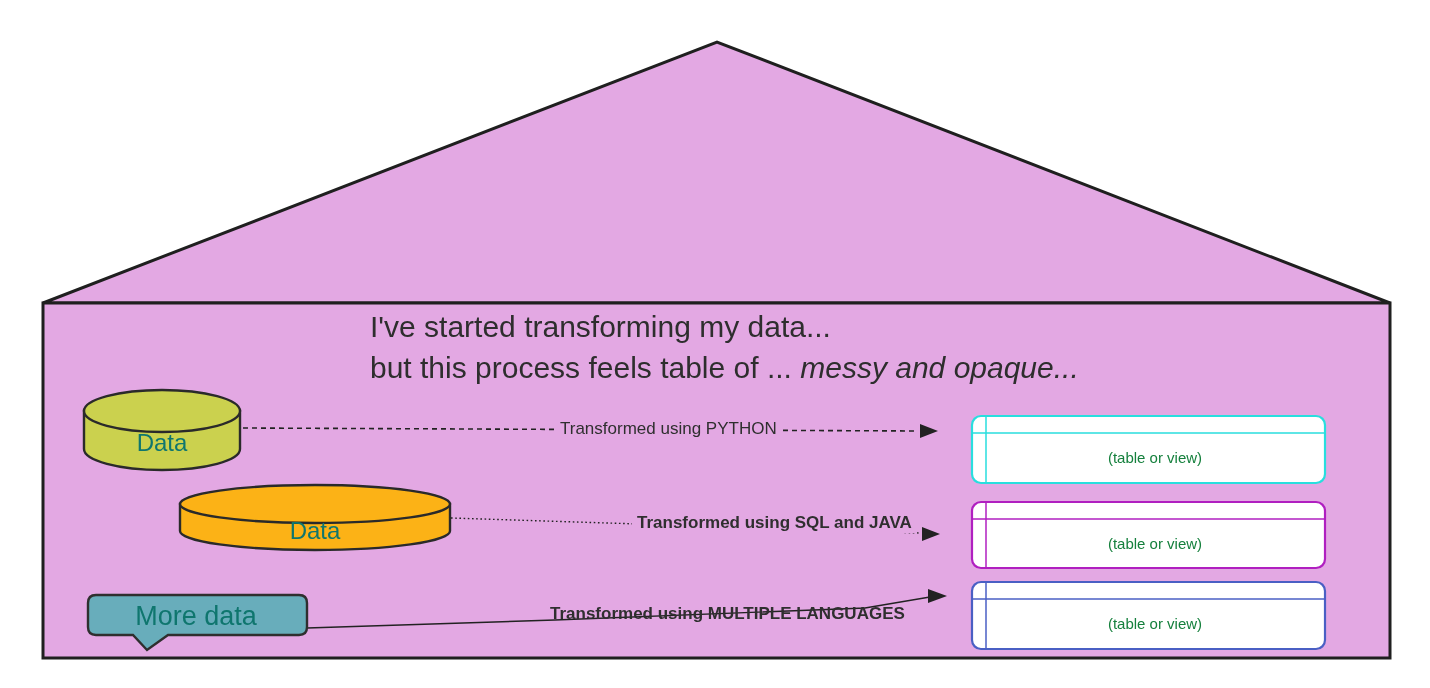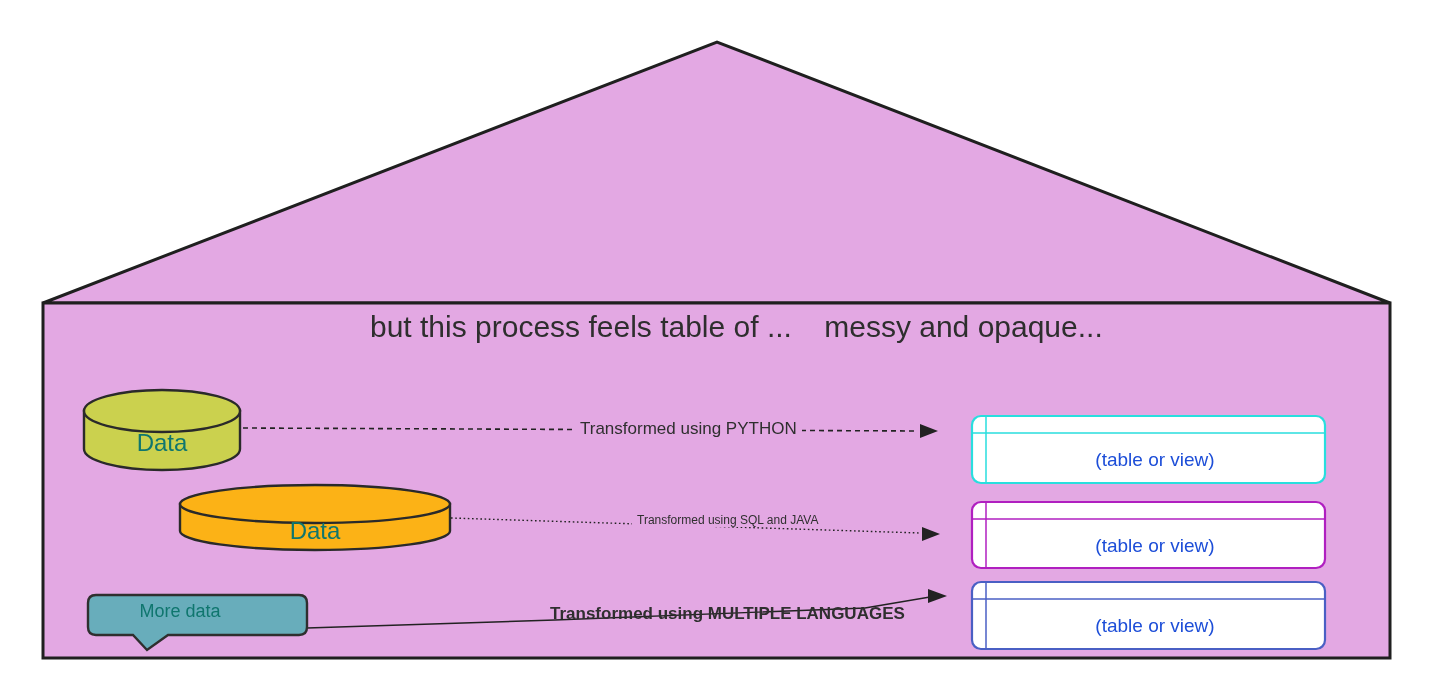--- a/index.html
+++ b/index.html
@@ -19,25 +19,25 @@
     pointer-events:none;
   }
   .title-block{
     position:absolute;
     left:370px;top:306px;
     font-size:30px;
     line-height:41px;
     color:#2e2e2e;
     white-space:nowrap;
   }
-  .title-italic{margin-left:24px;}
+  .title-italic{font-style:italic;}
   .src-label{font-size:24px;color:#0f766e;}
   .arrow-label{font-size:17px;color:#2f2f2f;}
   .arrow-label.masked{background:#e3a8e3;padding:0 5px;}
-  .target-label{font-size:19px;color:#1d4ed8;}
+  .target-label{font-size:15px;color:#15803d;}
 </style>
 </head>
 <body>
 
 <div id="canvas">
 
   <svg id="shapes" width="1430" height="688" viewBox="0 0 1430 688">
 
     <polygon points="43,303 717,42 1390,303" fill="#e3a8e3" stroke="#1f1f1f" stroke-width="3"></polygon>
 
@@ -81,28 +81,29 @@
       <line x1="986" y1="502" x2="986" y2="568" stroke="#b01fc0" stroke-width="1.5"></line>
     </g>
     <g>
       <rect x="972" y="582" width="353" height="67" rx="9" fill="#ffffff" stroke="#4a5fc4" stroke-width="2.2"></rect>
       <line x1="972" y1="599" x2="1325" y2="599" stroke="#4a5fc4" stroke-width="1.5"></line>
       <line x1="986" y1="582" x2="986" y2="649" stroke="#4a5fc4" stroke-width="1.5"></line>
     </g>
   </svg>
 
   <div class="title-block">
+    <div>I've started transforming my data...</div>
     <div><span>but this process feels table of ... </span><span class="title-italic">messy and opaque...</span></div>
   </div>
 
   <div class="label src-label" style="left:92px;top:429px;width:140px;">Data</div>
   <div class="label src-label" style="left:245px;top:517px;width:140px;">Data</div>
-  <div class="label src-label" style="left:110px;top:601px;width:140px;font-size:18px;">More data</div>
+  <div class="label src-label" style="left:126px;top:601px;width:140px;font-size:27px;">More data</div>
 
-  <div class="label arrow-label masked" style="left:575px;top:419px;">Transformed using PYTHON</div>
-  <div class="label arrow-label masked" style="left:632px;top:513px;font-size:12px;">Transformed using SQL and JAVA</div>
+  <div class="label arrow-label masked" style="left:555px;top:419px;">Transformed using PYTHON</div>
+  <div class="label arrow-label masked" style="left:632px;top:513px;font-size:17px;font-weight:bold;">Transformed using SQL and JAVA</div>
   <div class="label arrow-label" style="left:550px;top:604px;width:320px;font-weight:bold;">Transformed using MULTIPLE LANGUAGES</div>
 
   <div class="label target-label" style="left:1055px;top:449px;width:200px;">(table or view)</div>
   <div class="label target-label" style="left:1055px;top:535px;width:200px;">(table or view)</div>
   <div class="label target-label" style="left:1055px;top:615px;width:200px;">(table or view)</div>
 
 </div>
 
 </body></html>

